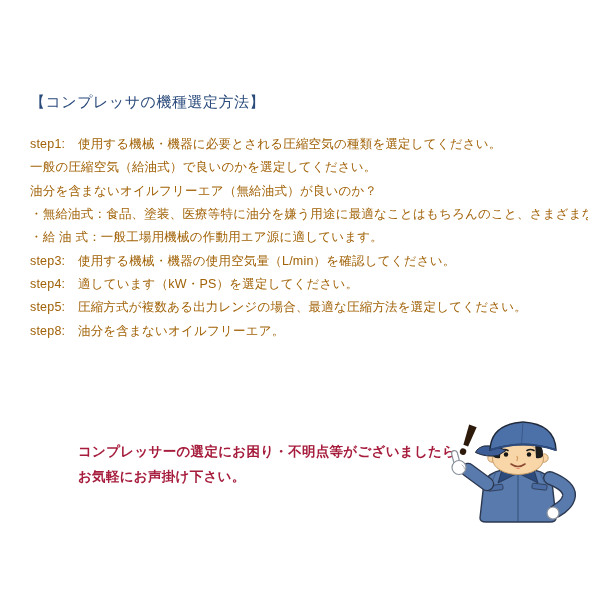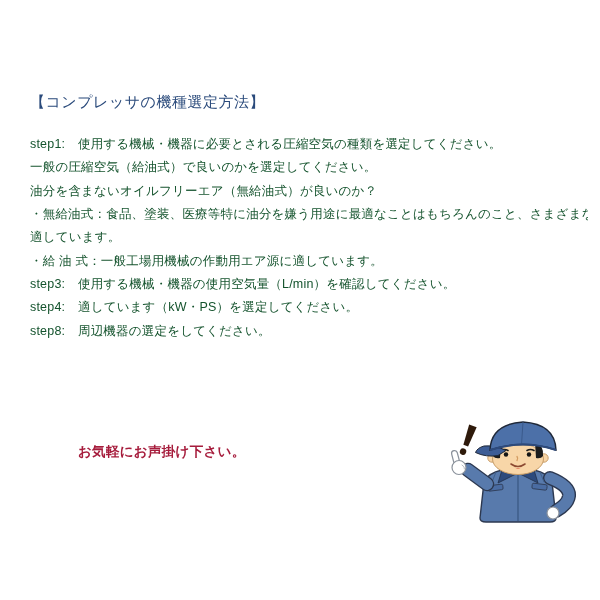--- a/index.html
+++ b/index.html
@@ -26,21 +26,21 @@
   .body-text {
     position: absolute;
     left: 30px;
     top: 133px;
     width: 545px;
   }
   .body-text .line {
     height: 23.35px;
     line-height: 23.35px;
     font-size: 12.5px;
-    color: #14532d;
+    color: #a16207;
     white-space: nowrap;
     letter-spacing: 0.2px;
   }
   .notice {
     position: absolute;
     left: 78px;
     top: 440px;
     width: 390px;
   }
   .notice .notice-line {
@@ -65,28 +65,29 @@
 
 <div class="page">
 
   <h1 class="title">【コンプレッサの機種選定方法】</h1>
 
   <div class="body-text">
     <div class="line">step1:　使用する機械・機器に必要とされる圧縮空気の種類を選定してください。</div>
     <div class="line">一般の圧縮空気（給油式）で良いのかを選定してください。</div>
     <div class="line">油分を含まないオイルフリーエア（無給油式）が良いのか？</div>
     <div class="line">・無給油式：食品、塗装、医療等特に油分を嫌う用途に最適なことはもちろんのこと、さまざまな用途に</div>
-    <div class="line">適しています。</div>
     <div class="line">・給 油 式：一般工場用機械の作動用エア源に適しています。</div>
     <div class="line">step3:　使用する機械・機器の使用空気量（L/min）を確認してください。</div>
     <div class="line">step4:　適しています（kW・PS）を選定してください。</div>
-    <div class="line">step8:　周辺機器の選定をしてください。</div>
+    <div class="line">step5:　圧縮方式が複数ある出力レンジの場合、最適な圧縮方法を選定してください。</div>
+    <div class="line">step8:　油分を含まないオイルフリーエア。</div>
   </div>
 
   <div class="notice">
+    <div class="notice-line">コンプレッサーの選定にお困り・不明点等がございましたら</div>
     <div class="notice-line">お気軽にお声掛け下さい。</div>
   </div>
 
   <svg class="illustration" viewBox="0 0 160 120" xmlns="http://www.w3.org/2000/svg" aria-hidden="true">
 
     <g transform="rotate(20 28 30)" fill="#2e1a0b">
       <polygon points="24.5,17 32.5,17 31,38 26,38"></polygon>
       <circle cx="28" cy="44.5" r="3.2"></circle>
     </g>
 

